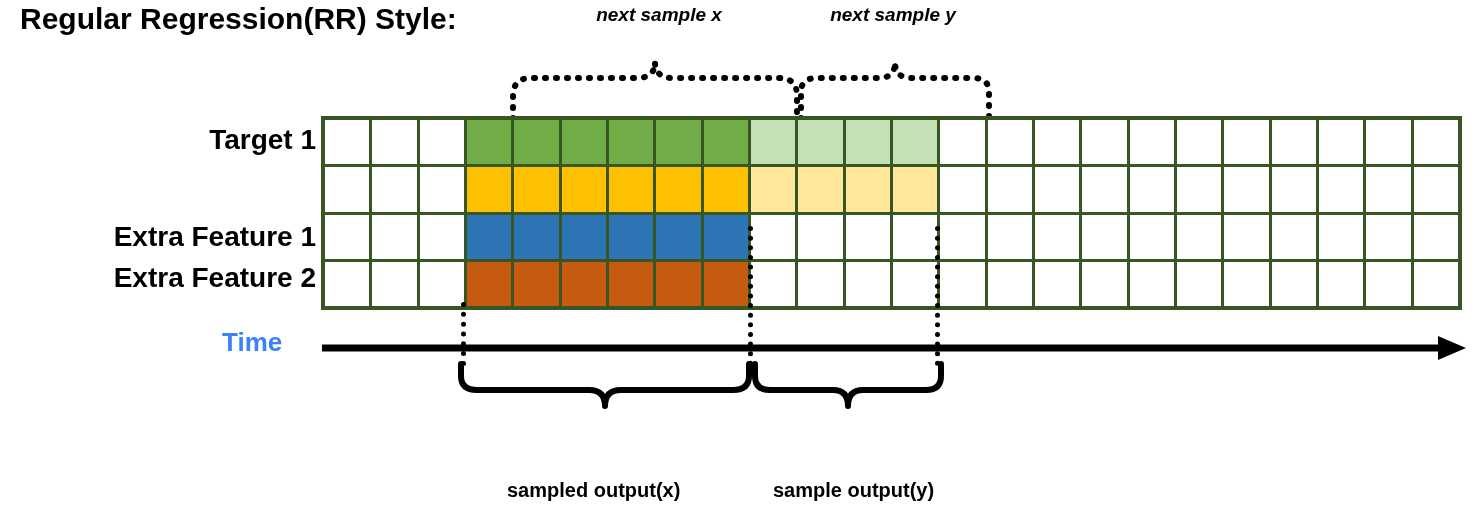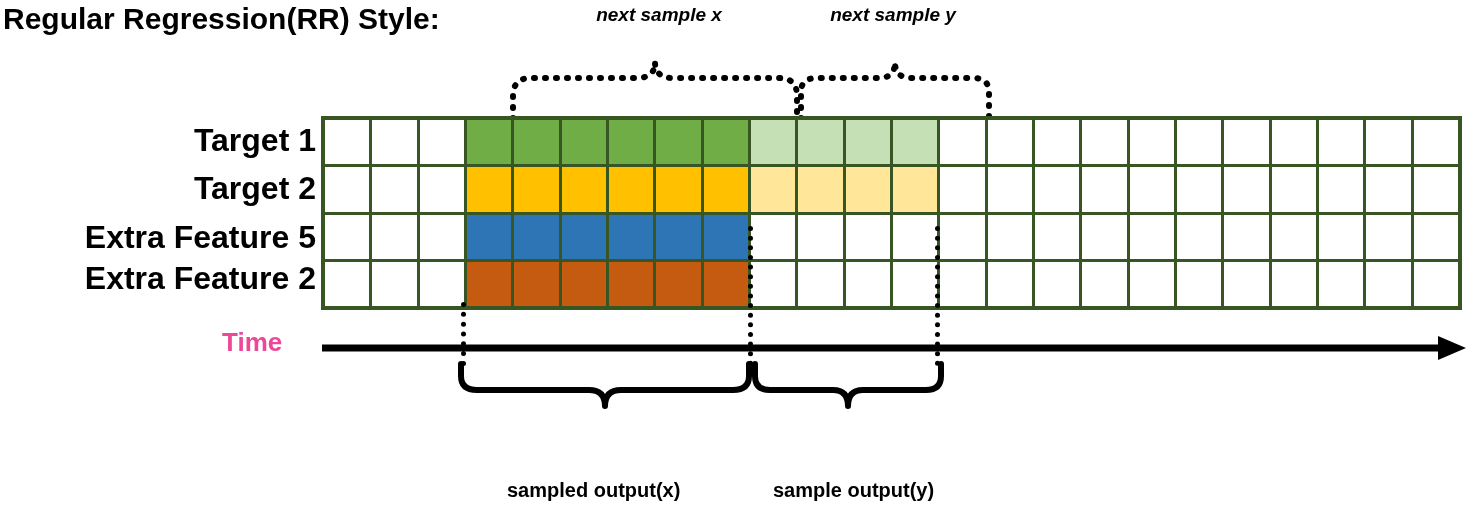--- a/index.html
+++ b/index.html
@@ -5,37 +5,37 @@
   html,body{margin:0;padding:0;}
   body{
     width:1476px;height:516px;background:#ffffff;
     font-family:"Liberation Sans", sans-serif;
     overflow:hidden;position:relative;
   }
   #stage{position:absolute;left:0;top:0;width:1476px;height:516px;}
 
   
   #title{
-    position:absolute;left:3px;top:2px;
+    position:absolute;left:20px;top:2px;
     font-size:30px;font-weight:700;color:#000;
     white-space:nowrap;letter-spacing:0px;
   }
 
   
   .annot{
     position:absolute;font-size:19px;font-style:italic;font-weight:600;
     color:#000;white-space:nowrap;text-align:center;
   }
   #annot-x{left:586px;top:4px;width:146px;}
   #annot-y{left:820px;top:4px;width:146px;}
 
   
   .rowlabel{
     position:absolute;right:1160px;
-    font-size:32px;font-weight:700;color:#000;
+    font-size:28px;font-weight:700;color:#000;
     white-space:nowrap;text-align:right;
     height:48px;line-height:48px;
   }
 
   
   #grid{
     position:absolute;left:321px;top:116px;
     width:1141px;height:194px;
     background:#375623;
     border:4px solid #375623;
@@ -49,21 +49,21 @@
   .c-green{background:#70AD47;}
   .c-greenL{background:#C5E0B4;}
   .c-gold{background:#FFC000;}
   .c-goldL{background:#FFE699;}
   .c-blue{background:#2E75B6;}
   .c-orange{background:#C55A11;}
 
   
   #time-label{
     position:absolute;left:222px;top:327px;
-    font-size:26px;font-weight:700;color:#ec4899;white-space:nowrap;
+    font-size:26px;font-weight:700;color:#3b82f6;white-space:nowrap;
   }
   #time-arrow{position:absolute;left:320px;top:330px;}
 
   
   .vdot{
     position:absolute;width:0;
     border-left:5px dotted #000;
   }
   
   .caption{
@@ -88,22 +88,21 @@
 
   <svg class="brace-svg" style="left:505px;top:26px;" width="300" height="95" viewBox="0 0 300 95">
     <path d="M 8,93 L 8,70 Q 8,52 26,52 L 132,52 Q 150,52 150,36 Q 150,52 168,52 L 274,52 Q 292,52 292,70 L 292,93" fill="none" stroke="#000" stroke-width="6" stroke-linecap="round" stroke-dasharray="1 10"></path>
   </svg>
 
   <svg class="brace-svg" style="left:795px;top:26px;" width="200" height="95" viewBox="0 0 200 95">
     <path d="M 6,93 L 6,66 Q 6,52 22,52 L 84,52 Q 100,52 100,36 Q 100,52 116,52 L 178,52 Q 194,52 194,66 L 194,93" fill="none" stroke="#000" stroke-width="6" stroke-linecap="round" stroke-dasharray="1 10"></path>
   </svg>
 
   <div class="rowlabel" style="top:116px;">Target 1</div>
-  <div class="rowlabel" style="top:164px;">Target 2</div>
-  <div class="rowlabel" style="top:213px;">Extra Feature 5</div>
+  <div class="rowlabel" style="top:213px;">Extra Feature 1</div>
   <div class="rowlabel" style="top:254px;">Extra Feature 2</div>
 
   <div id="grid">
       <div class="cell"></div>
       <div class="cell"></div>
       <div class="cell"></div>
       <div class="cell c-green"></div>
       <div class="cell c-green"></div>
       <div class="cell c-green"></div>
       <div class="cell c-green"></div>

